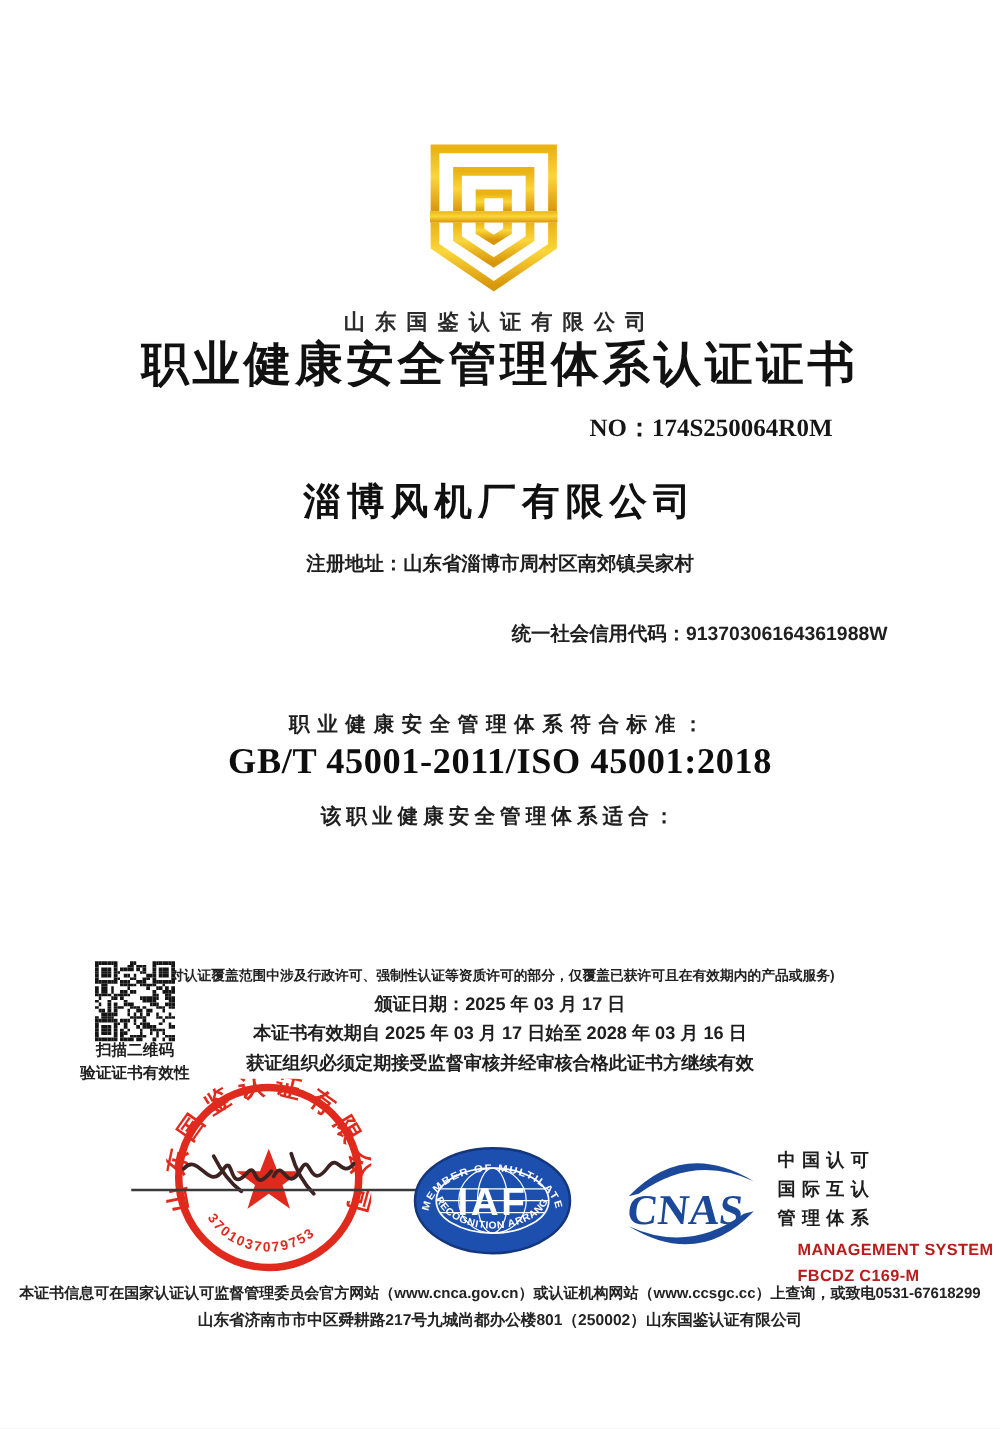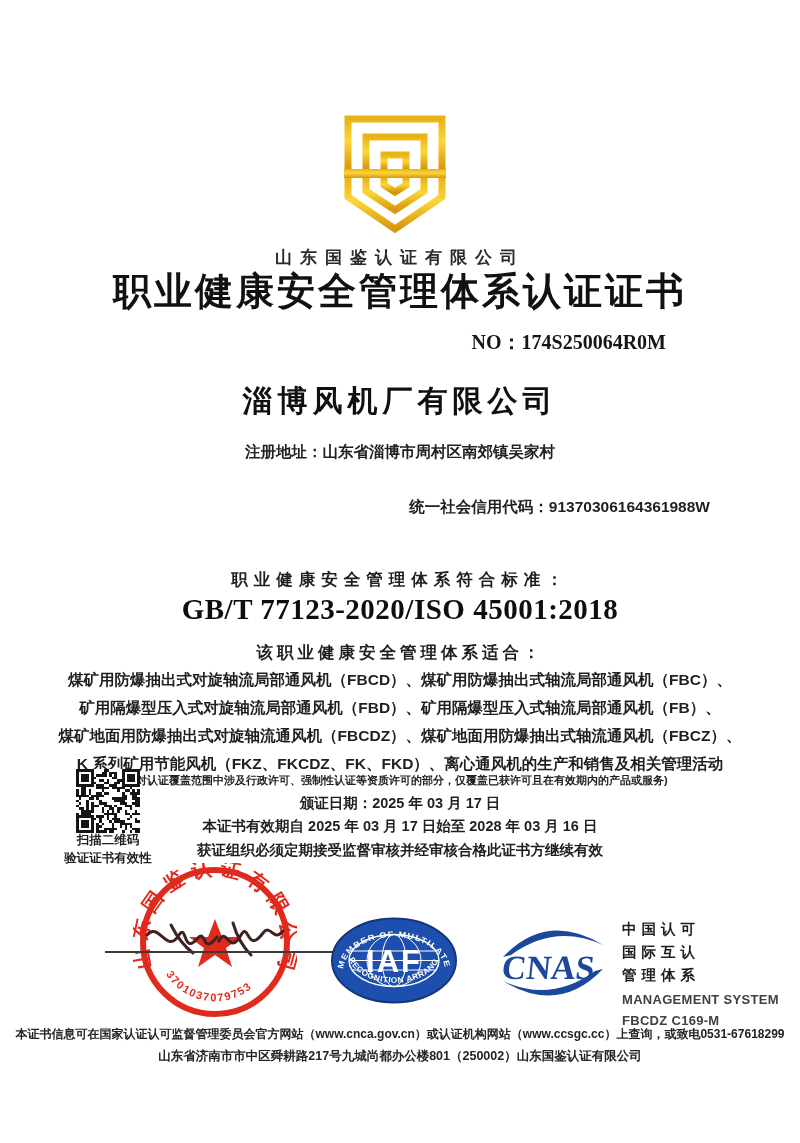--- a/index.html
+++ b/index.html
@@ -36,21 +36,21 @@
   .qr-cap1 { top:832px; } .qr-cap2 { top:850px; }
 
   .seal-svg { left:133px; top:863px; width:164px; height:158px; }
   .sig-line { left:105px; top:951px; width:230px; height:2px; background:#3a3a3a; }
   .sig-label { left:103px; top:958px; width:236px; text-align:center; font-size:17px; font-weight:700; letter-spacing:1px; color:#1a1a1a; }
 
   .iaf-svg { left:330px; top:917px; width:128px; height:87px; }
   .cnas-svg { left:497px; top:923px; width:112px; height:80px; }
   .cnas-text { left:622px; top:918px; }
   .cnas-text .zh { font-size:14.5px; font-weight:700; letter-spacing:5px; line-height:23px; color:#1d1d1d; }
-  .cnas-text .en { font-size:13px; font-weight:700; line-height:16px; margin-top:5px; color:#404040; letter-spacing:0.3px; }
+  .cnas-text .en { font-size:13px; font-weight:700; line-height:16px; margin-top:5px; color:#b91c1c; letter-spacing:0.3px;margin-left:16px; }
 
   .footer-1 { top:1026px; font-size:12px; font-weight:700; color:#232323; }
   .footer-2 { top:1048px; font-size:12.5px; font-weight:700; color:#232323; }
 </style>
 </head>
 <body>
 
 <div class="page">
 
   <svg class="abs" style="left:340px; top:111px;" width="110" height="124" viewBox="0 0 110 124">
@@ -76,29 +76,23 @@
   <div class="abs ctr cert-title">职业健康安全管理体系认证证书</div>
   <div class="abs cert-no">NO：174S250064R0M</div>
   <div class="abs ctr company-name">淄博风机厂有限公司</div>
 
   <div class="abs addresses">
     <div>注册地址：山东省淄博市周村区南郊镇吴家村</div>
   </div>
   <div class="abs credit-code">统一社会信用代码：91370306164361988W</div>
 
   <div class="abs ctr standard-label">职业健康安全管理体系符合标准：</div>
-  <div class="abs ctr standard-code">GB/T 77123-2020/ISO 45001:2018</div>
+  <div class="abs ctr standard-code">GB/T 45001-2011/ISO 45001:2018</div>
   <div class="abs ctr scope-label">该职业健康安全管理体系适合：</div>
 
-  <div class="abs ctr scope">
-    <div>煤矿用防爆抽出式对旋轴流局部通风机（FBCD）、煤矿用防爆抽出式轴流局部通风机（FBC）、</div>
-    <div>矿用隔爆型压入式对旋轴流局部通风机（FBD）、矿用隔爆型压入式轴流局部通风机（FB）、</div>
-    <div>煤矿地面用防爆抽出式对旋轴流通风机（FBCDZ）、煤矿地面用防爆抽出式轴流通风机（FBCZ）、</div>
-    <div>K 系列矿用节能风机（FKZ、FKCDZ、FK、FKD）、离心通风机的生产和销售及相关管理活动</div>
-  </div>
 
   <div class="abs ctr disclaimer">(对认证覆盖范围中涉及行政许可、强制性认证等资质许可的部分，仅覆盖已获许可且在有效期内的产品或服务)</div>
   <div class="abs ctr issue-date">颁证日期：2025 年 03 月 17 日</div>
   <div class="abs ctr validity">本证书有效期自 2025 年 03 月 17 日始至 2028 年 03 月 16 日</div>
   <div class="abs ctr supervision">获证组织必须定期接受监督审核并经审核合格此证书方继续有效</div>
 
   <div class="abs qr">
       <div style="grid-area: 1 / 1;"></div>
       <div style="grid-area: 1 / 2;"></div>
       <div style="grid-area: 1 / 3;"></div>

